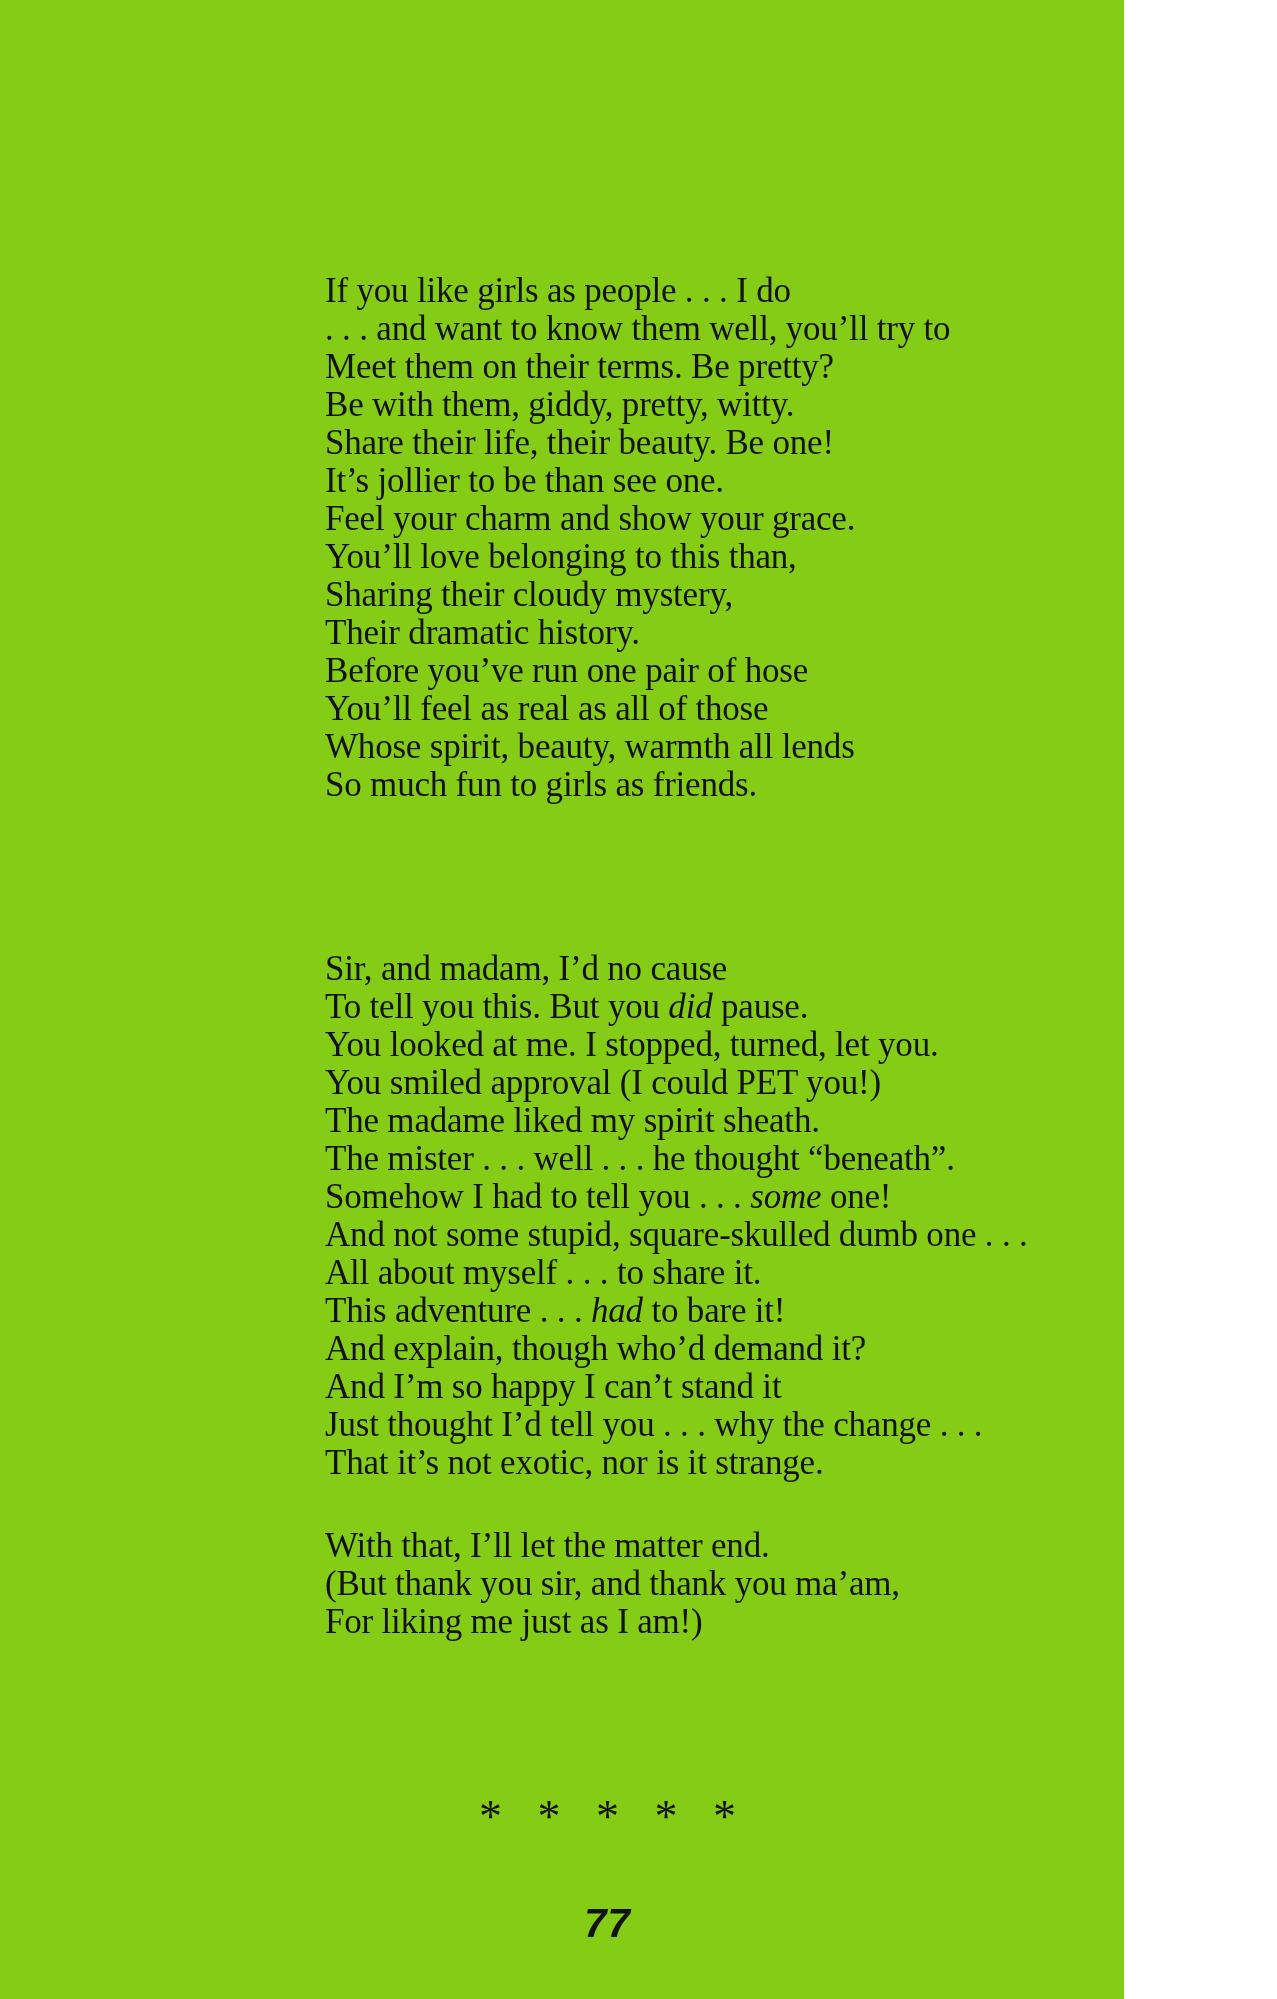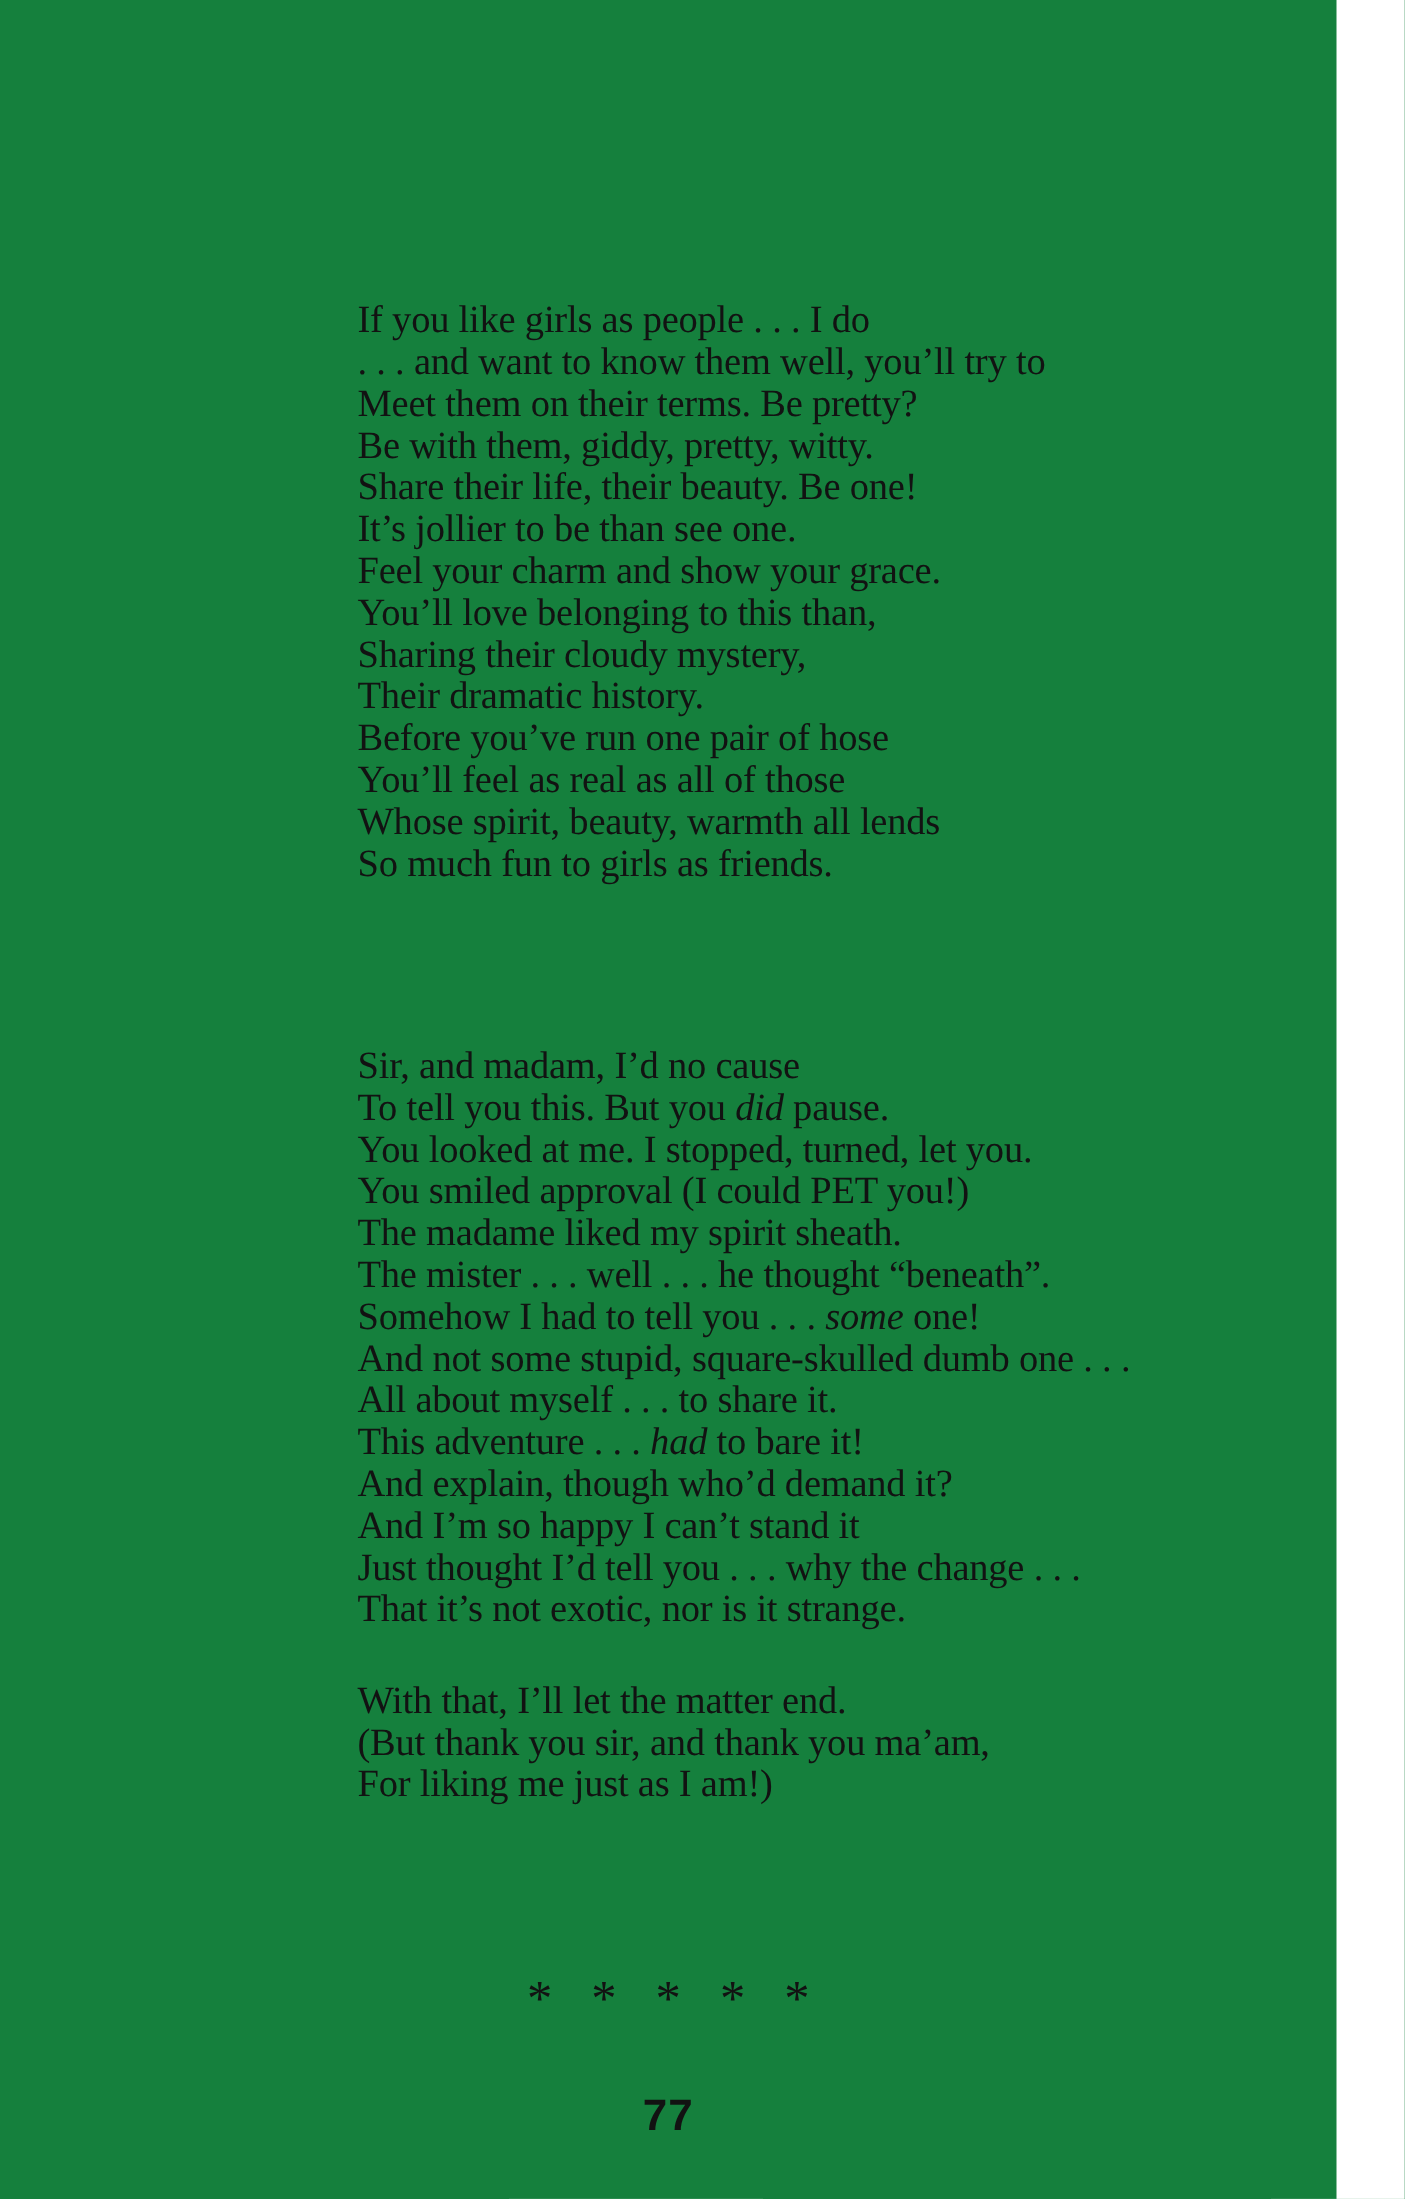--- a/index.html
+++ b/index.html
@@ -1,20 +1,20 @@
 <!DOCTYPE html>
 <html><head>
 <meta charset="utf-8">
 <style>
   html, body { margin: 0; padding: 0; }
   .page {
     position: relative;
-    width: 1215px;
+    width: 1124px;
     height: 1999px;
-    background: #15803d;
+    background: #84cc16;
     overflow: hidden;
     font-family: "Liberation Serif", "DejaVu Serif", serif;
     color: #121212;
   }
   .stanza {
     position: absolute;
     left: 325px;
     width: 720px;
     font-size: 35px;
     line-height: 38px;
@@ -36,20 +36,21 @@
     line-height: 46px;
     word-spacing: 24px;
   }
   .folio {
     position: absolute;
     left: 325px;
     top: 1902px;
     width: 565px;
     text-align: center;
     font-family: "Liberation Sans", "DejaVu Sans", sans-serif;
+    font-style: italic;
     font-weight: 600;
     font-size: 40px;
     line-height: 42px;
     letter-spacing: 1px;
   }
 </style>
 </head>
 <body>
 
 <div class="page">

